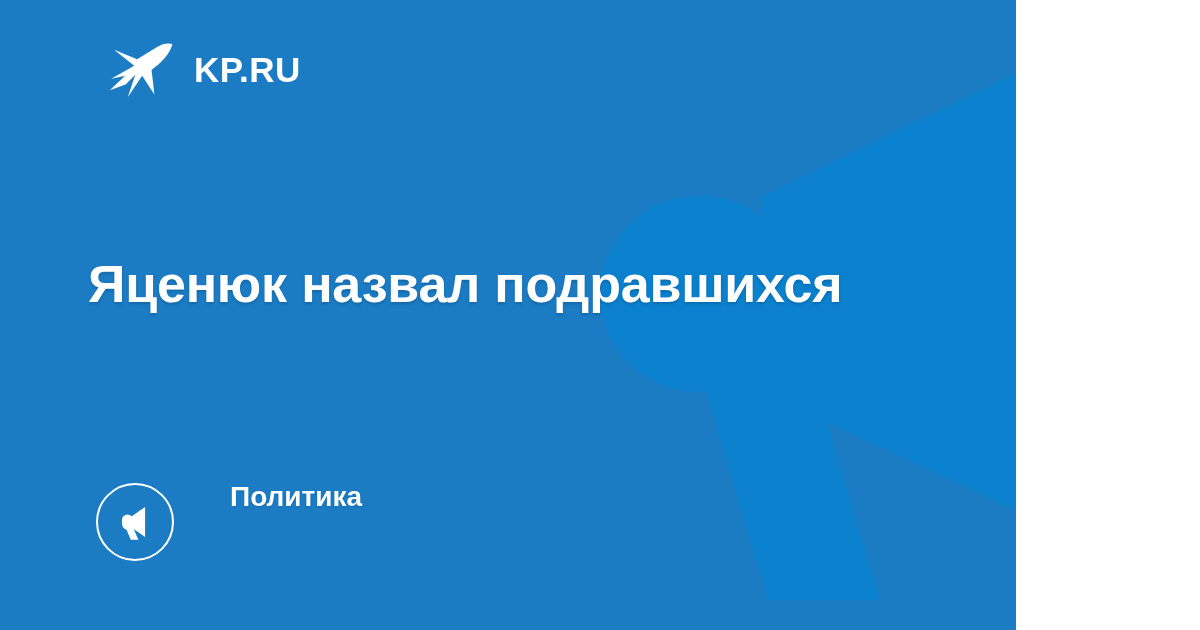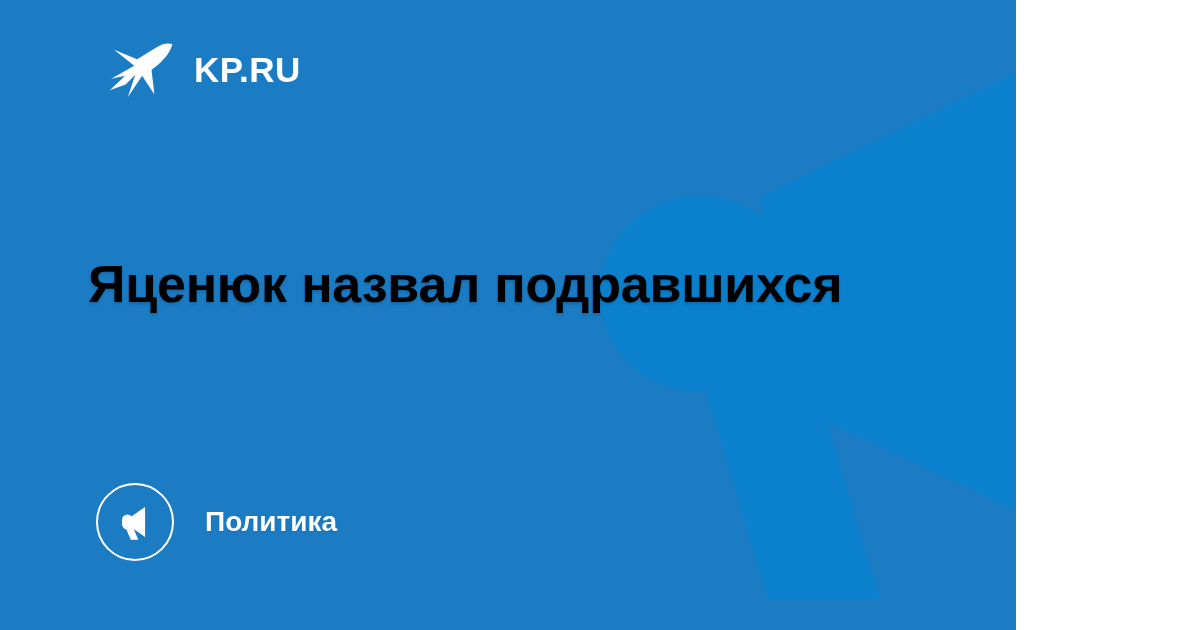--- a/index.html
+++ b/index.html
@@ -54,40 +54,39 @@
     padding-bottom: 2px;
   }
 
   
   .headline {
     position: absolute;
     left: 88px;
     top: 216px;
     width: 1010px;
     z-index: 5;
-    color: #000000;
+    color: #ffffff;
     font-size: 52px;
     font-weight: bold;
     line-height: 1.30;
     letter-spacing: -0.2px;
     text-shadow: 0 2px 3px rgba(0, 54, 95, 0.28);
   }
   .headline-line {
     display: block;
     white-space: nowrap;
   }
 
   
   .category {
     position: absolute;
     left: 96px;
     top: 483px;
     display: flex;
-    align-items: center;
-    gap: 31px;
+    gap: 56px;
     z-index: 5;
   }
   .category-circle {
     width: 78px;
     height: 78px;
     border-radius: 50%;
     border: 2px solid #ffffff;
     display: flex;
     align-items: center;
     justify-content: center;

